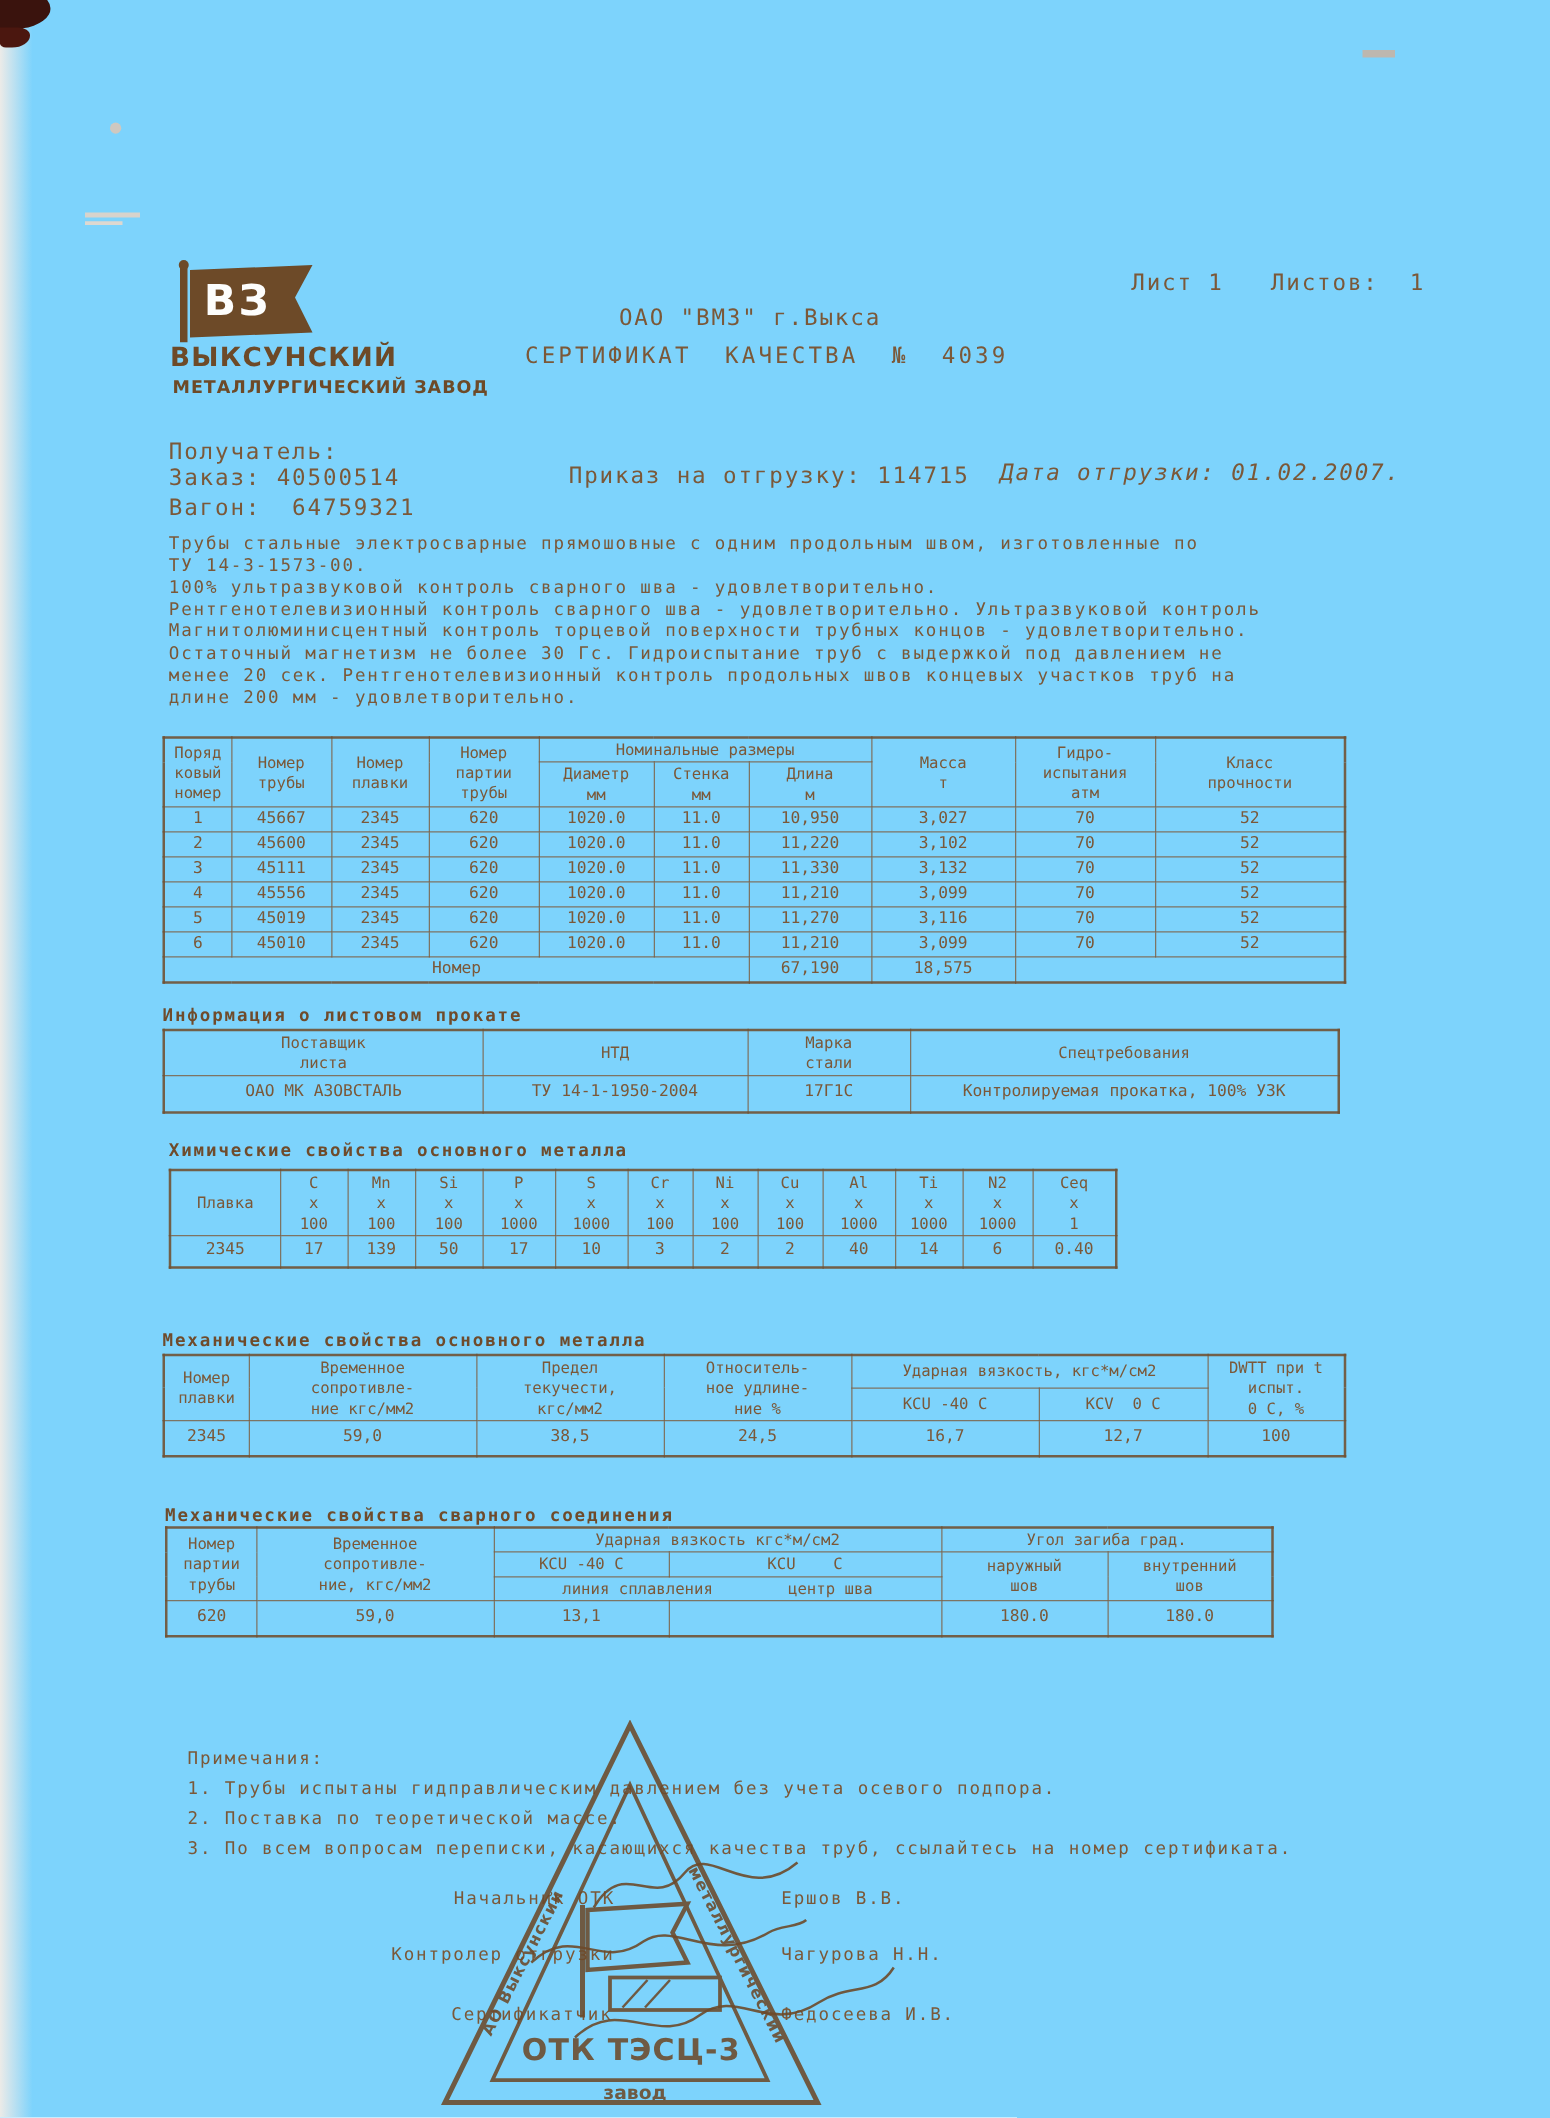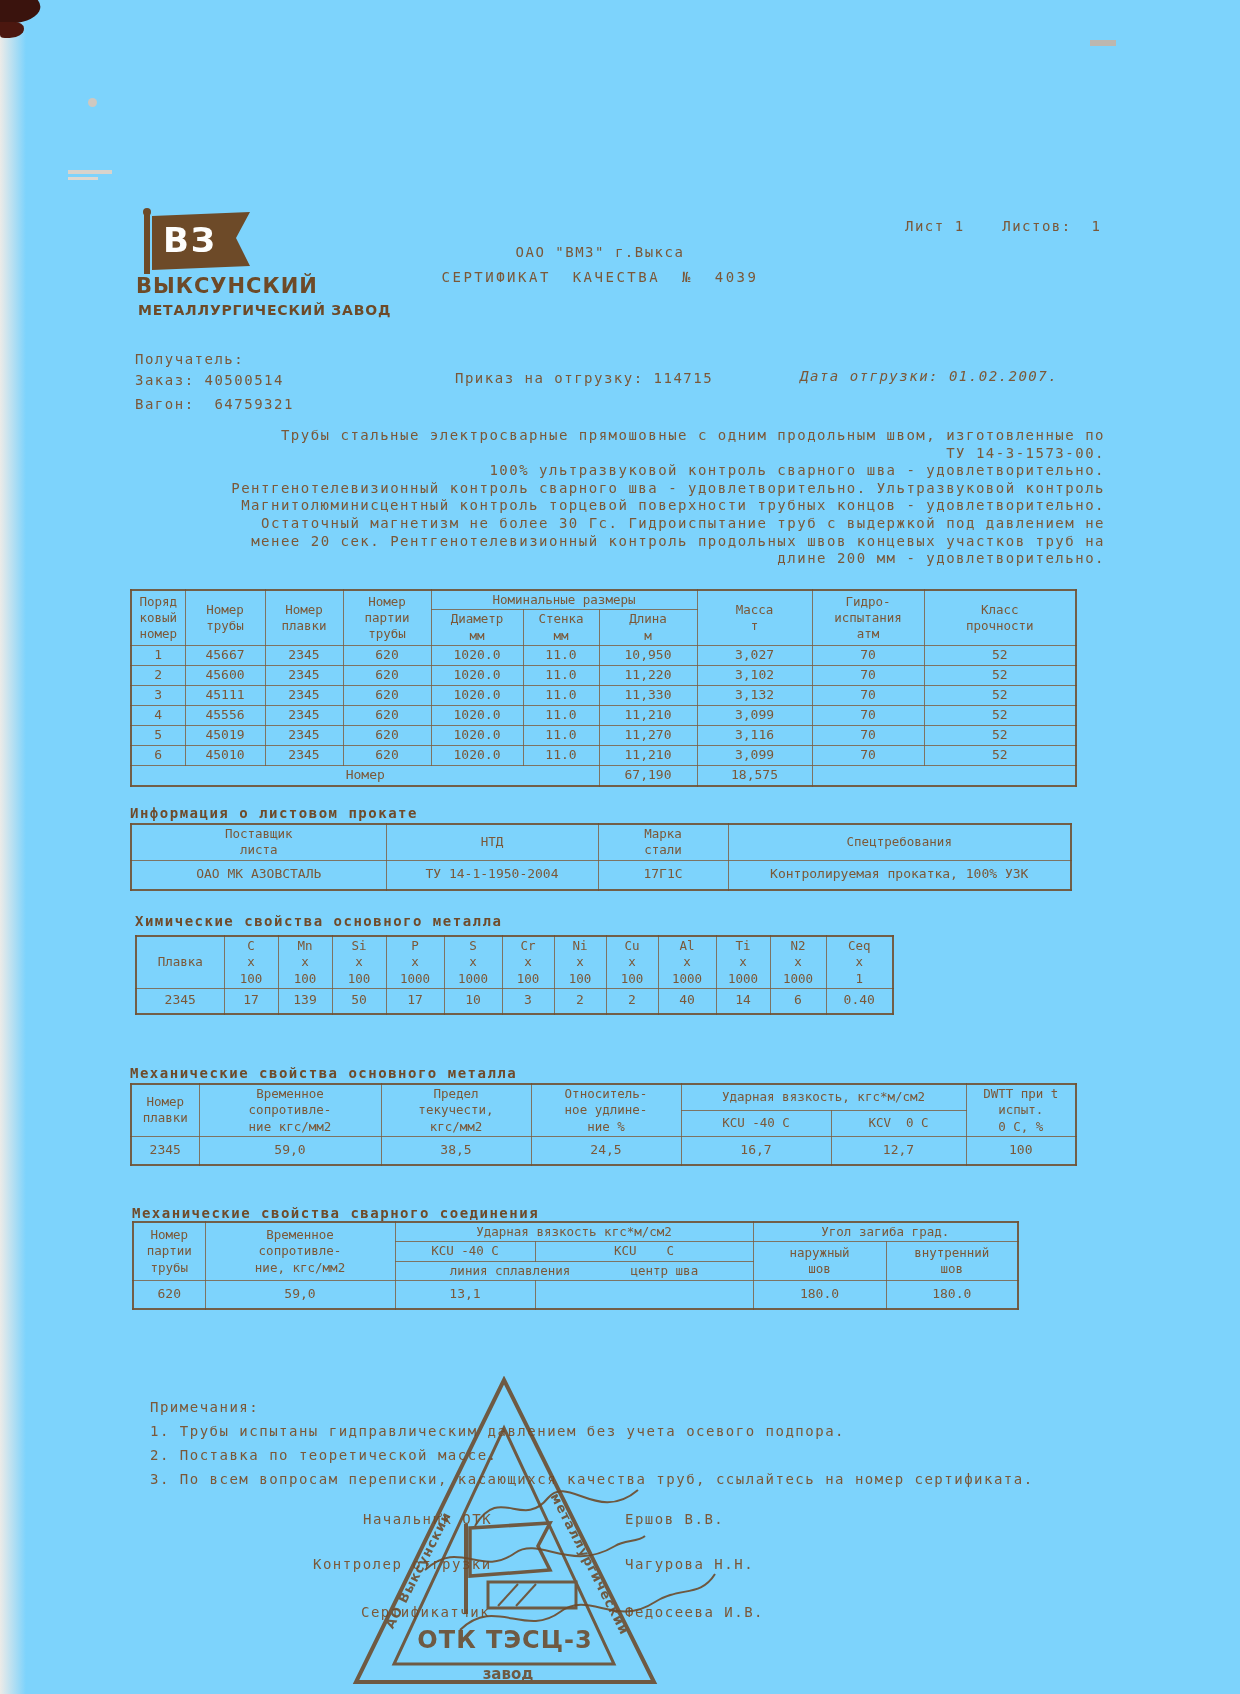--- a/index.html
+++ b/index.html
@@ -1,21 +1,21 @@
 <!DOCTYPE html>
 <html><head>
 <meta charset="utf-8">
 <style>
   html,body{margin:0;padding:0;background:#ffffff;}
   .page{position:relative;width:1240px;height:1694px;background:#7dd3fc;overflow:hidden;
         font-family:"DejaVu Sans Mono", monospace;color:#7b5838;}
   .page::before{content:"";position:absolute;left:0;top:0;bottom:0;width:26px;
         background:linear-gradient(90deg,#ecebe8,rgba(255,255,255,0));}
   .abs{position:absolute;}
-  .txt{font-size:14px;letter-spacing:1.5px;white-space:pre;}
+  .txt{font-size:18px;letter-spacing:1.5px;white-space:pre;}
   .center{text-align:center;}
   
   .blob1{left:0;top:0;width:46px;height:26px;background:#3a130d;border-radius:0 14px 60% 30%;transform:rotate(-7deg) translate(-5px,-4px);}
   .blob2{left:0;top:22px;width:24px;height:16px;background:#4b170f;border-radius:0 40% 60% 20%;}
   .dot1{left:88px;top:98px;width:9px;height:9px;background:#cfc8c0;border-radius:50%;}
   .dash1{left:68px;top:170px;width:44px;height:4px;background:#d8d3cc;}
   .dash2{left:68px;top:177px;width:30px;height:3px;background:#ddd8d1;}
   .dash3{left:1090px;top:40px;width:26px;height:6px;background:#bdb7af;}
   
   .logo-name{font-family:"DejaVu Sans", sans-serif;font-weight:bold;color:#6d4a28;}
@@ -69,21 +69,21 @@
     <span class="txt">Лист 1</span>
     <span class="txt" style="margin-left:28px;">Листов:  1</span>
   </div>
 
   <div class="abs txt" style="left:135px;top:351px;">Получатель:</div>
   <div class="abs txt" style="left:135px;top:372px;">Заказ: 40500514</div>
   <div class="abs txt" style="left:455px;top:370px;">Приказ на отгрузку: 114715</div>
   <div class="abs txt" style="left:800px;top:368px;font-style:italic;">Дата отгрузки: 01.02.2007.</div>
   <div class="abs txt" style="left:135px;top:396px;">Вагон:  64759321</div>
 
-  <div class="abs" style="left:135px;top:427px;width:970px;text-align:right;">
+  <div class="abs" style="left:135px;top:427px;width:970px;">
     <div class="desc-line">Трубы стальные электросварные прямошовные с одним продольным швом, изготовленные по</div>
     <div class="desc-line">ТУ 14-3-1573-00.</div>
     <div class="desc-line">100% ультразвуковой контроль сварного шва - удовлетворительно.</div>
     <div class="desc-line">Рентгенотелевизионный контроль сварного шва - удовлетворительно. Ультразвуковой контроль</div>
     <div class="desc-line">Магнитолюминисцентный контроль торцевой поверхности трубных концов - удовлетворительно.</div>
     <div class="desc-line">Остаточный магнетизм не более 30 Гс. Гидроиспытание труб с выдержкой под давлением не</div>
     <div class="desc-line">менее 20 сек. Рентгенотелевизионный контроль продольных швов концевых участков труб на</div>
     <div class="desc-line">длине 200 мм - удовлетворительно.</div>
   </div>
 

